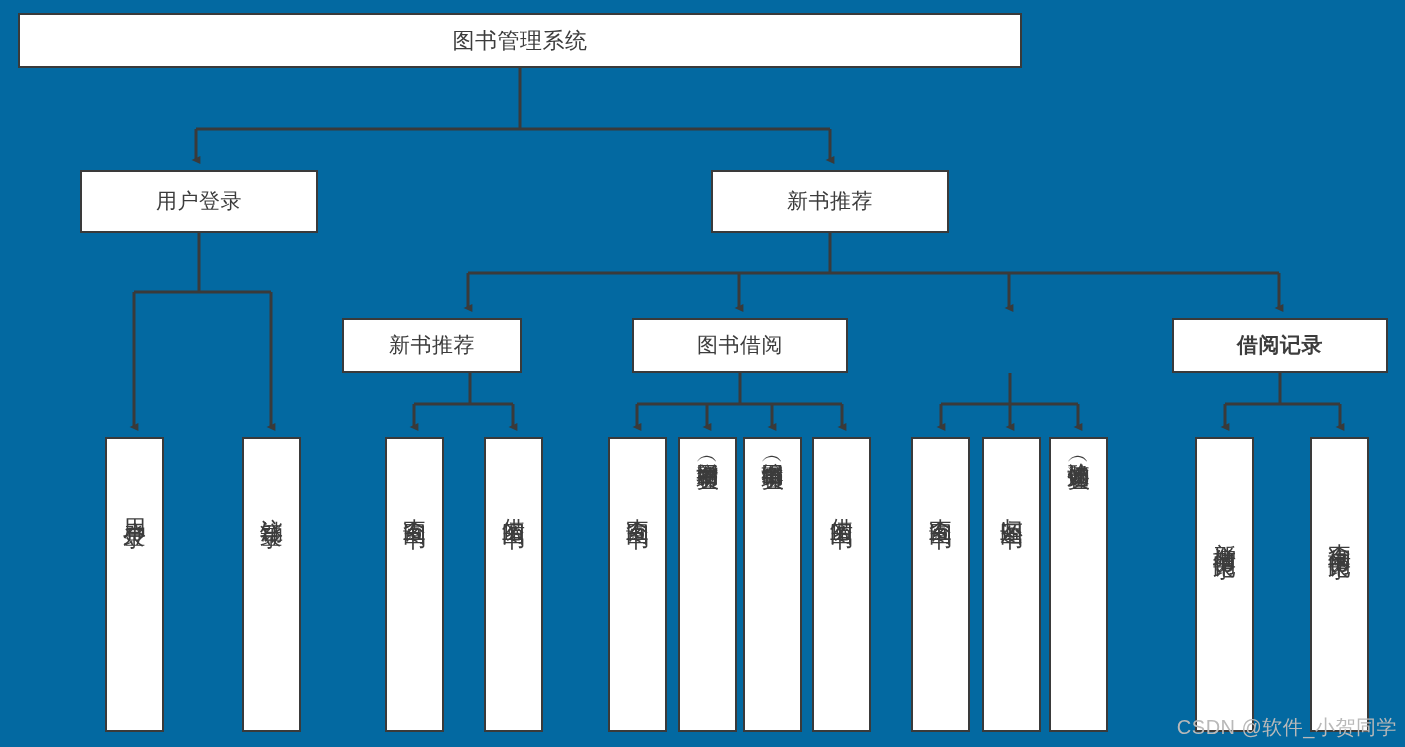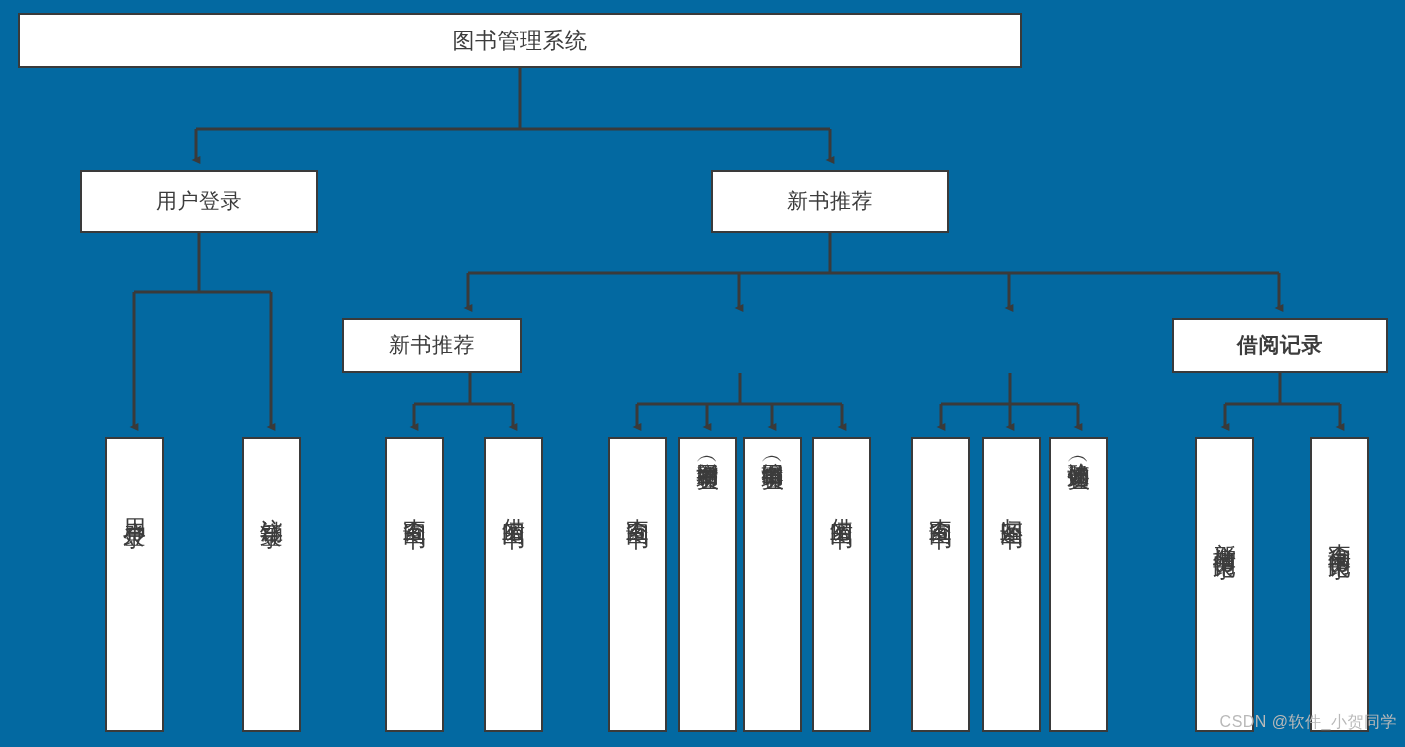--- a/index.html
+++ b/index.html
@@ -65,22 +65,22 @@
   }
   .node.vertical.mid .lbl {
     padding-top: 55px;
   }
   .node.vertical.midshort .lbl {
     padding-top: 80px;
   }
   #watermark {
     position: absolute;
     right: 8px;
-    bottom: 14px;
-    font-size: 16px;
+    bottom: 6px;
+    font-size: 20px;
     color: #b9b9b9;
     z-index: 5;
     white-space: nowrap;
     letter-spacing: 0.5px;
     margin-top: 8px;
   }
 </style>
 </head>
 <body>
 
@@ -145,20 +145,23 @@
   </div>
 
   <div class="node horizontal" style="left:711px; top:170px; width:238px; height:63px;">
     <span class="lbl">新书推荐</span>
   </div>
 
   <div class="node horizontal" style="left:342px; top:318px; width:180px; height:55px;">
     <span class="lbl">新书推荐</span>
   </div>
 
+  <div class="node horizontal" style="left:632px; top:318px; width:216px; height:55px;">
+    <span class="lbl">图书借阅</span>
+  </div>
 
 
   <div class="node horizontal" style="left:1172px; top:318px; width:216px; height:55px;font-weight:bold;">
     <span class="lbl">借阅记录</span>
   </div>
 
   <div class="node vertical mid" style="left:105px; top:437px; width:59px; height:295px;">
     <span class="lbl">用户登录</span>
   </div>
 

